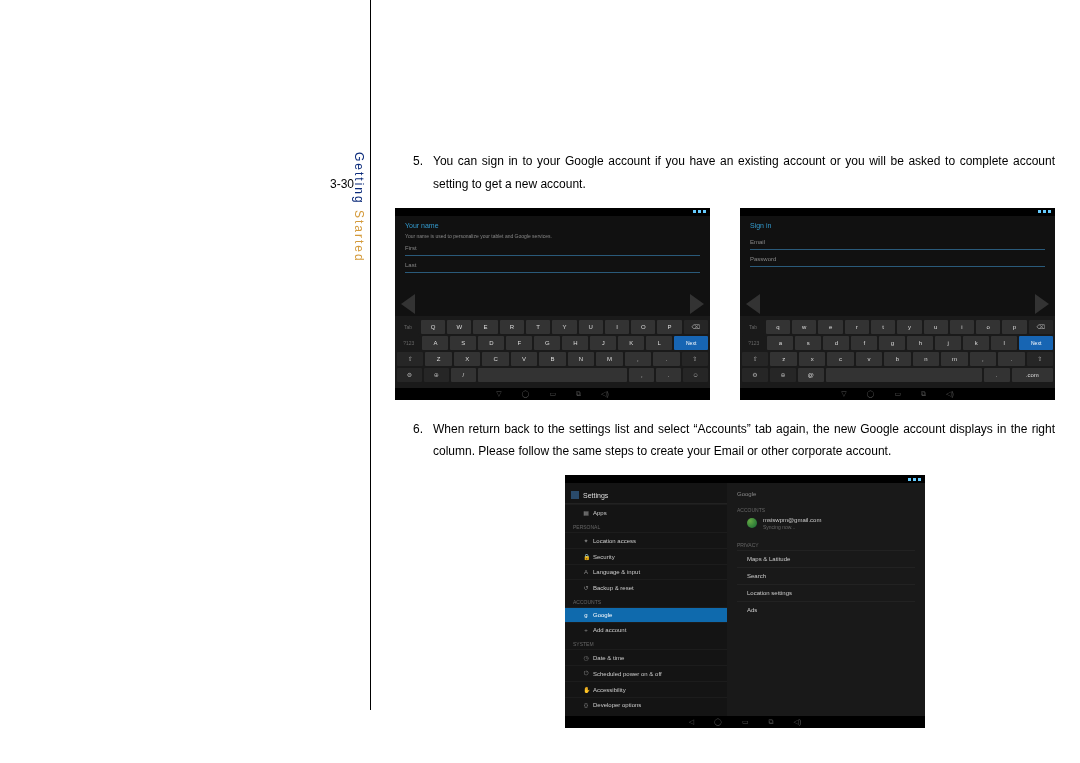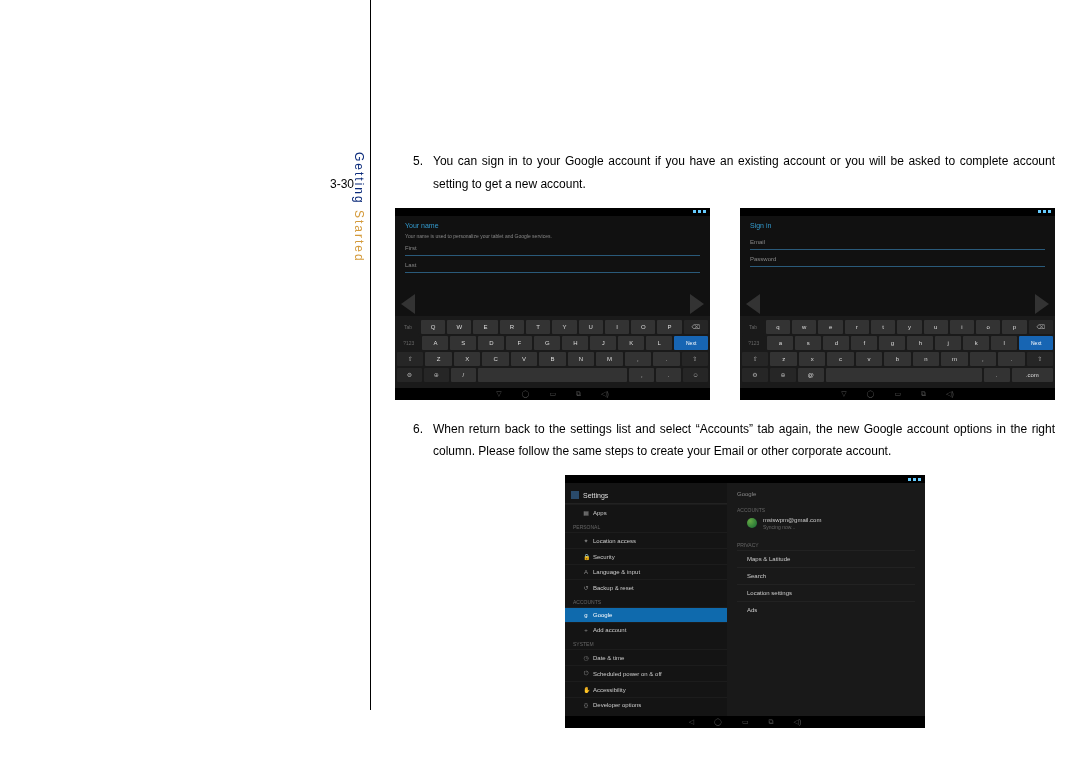--- a/index.html
+++ b/index.html
@@ -353,21 +353,21 @@
         <span>◯</span>
         <span>▭</span>
         <span>⧉</span>
         <span>◁)</span>
       </div>
     </div>
   </div>
 
   <div class="step">
     <div class="step-num">6.</div>
-    <div class="step-body">When return back to the settings list and select “Accounts” tab again, the new Google account options in the right column. Please follow the same steps to create your Email or other corporate account.</div>
+    <div class="step-body">When return back to the settings list and select “Accounts” tab again, the new Google account displays in the right column. Please follow the same steps to create your Email or other corporate account.</div>
   </div>
 
   <div class="tablet2">
     <div class="statusbar">
       <span class="dot"></span>
         <span class="dot"></span>
         <span class="dot"></span>
     </div>
     <div class="t2-body">
       <div class="t2-left">

